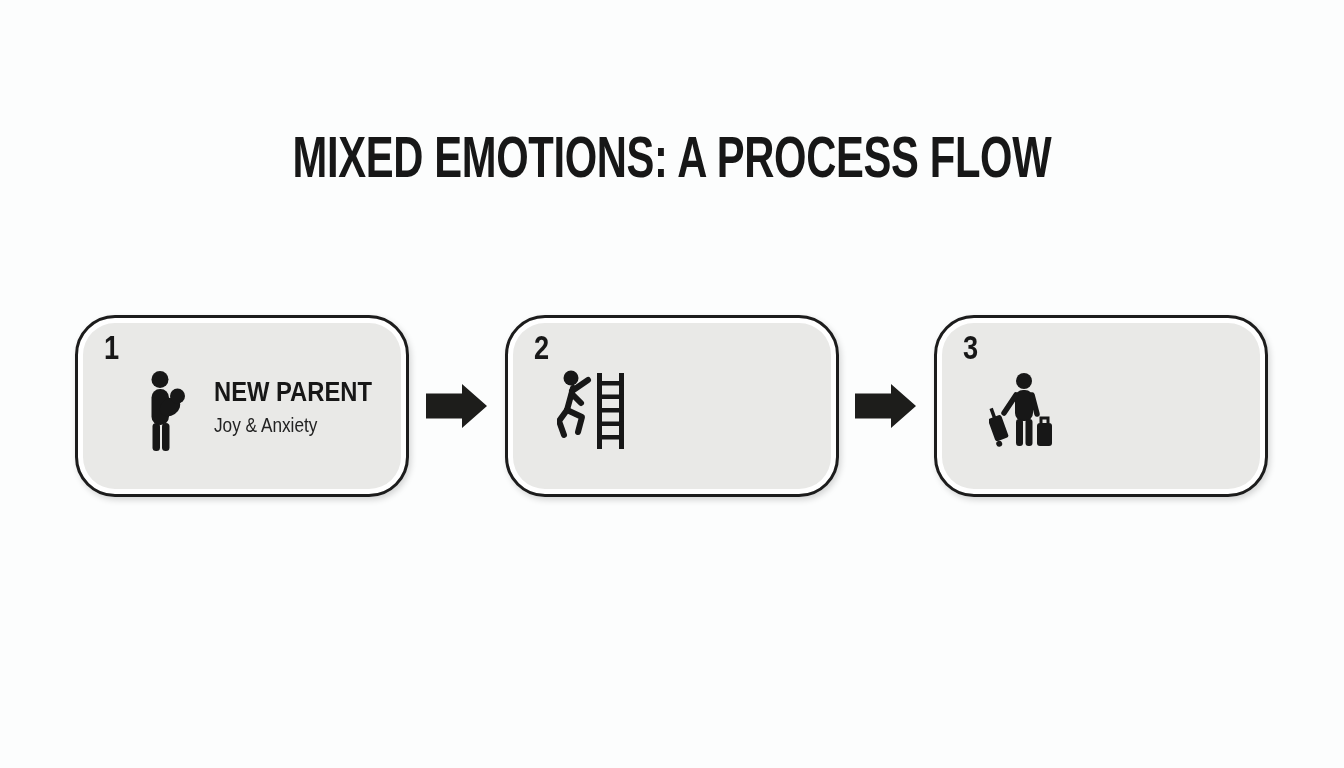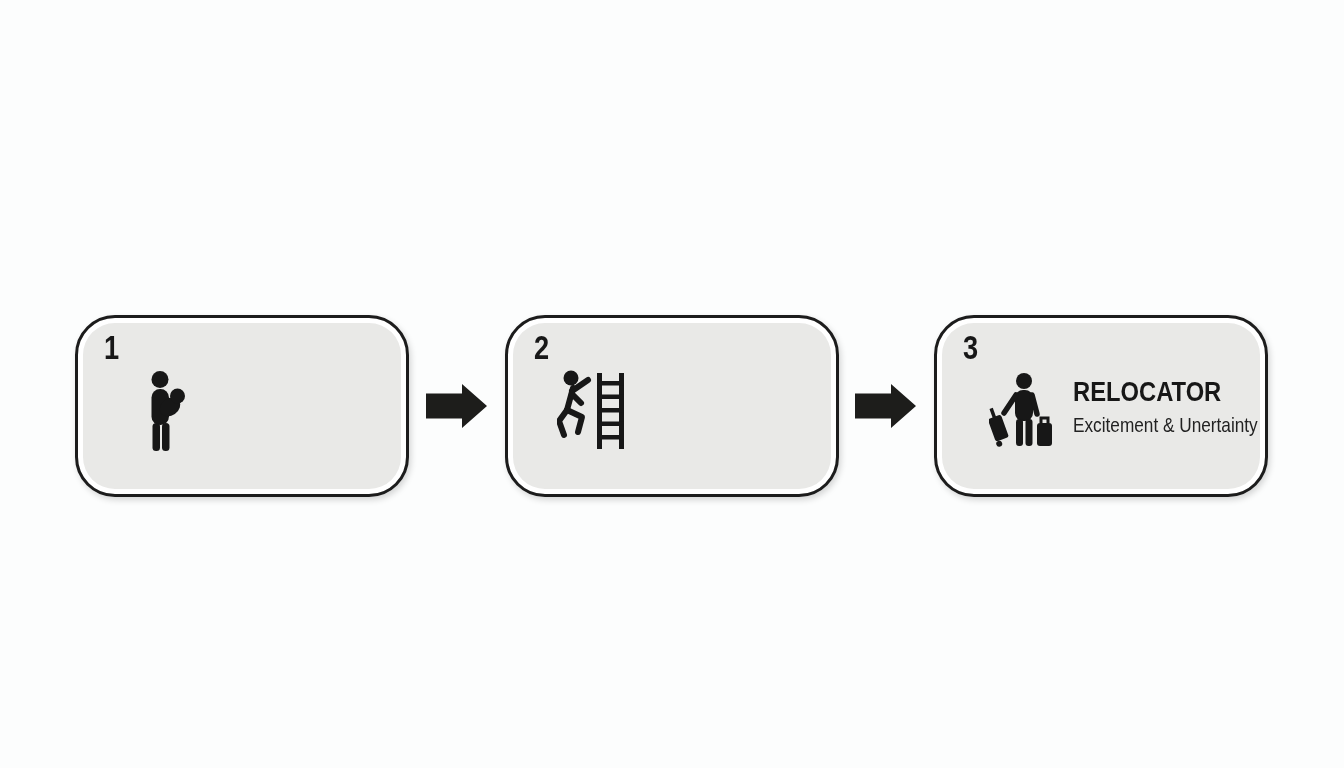--- a/index.html
+++ b/index.html
@@ -51,35 +51,42 @@
     transform:scaleX(0.82);transform-origin:left center;
   }
   .gap{flex:1 1 auto;display:flex;align-items:center;justify-content:center;}
   .arrow svg{display:block;}
 </style>
 </head>
 <body>
 
 <div class="stage">
 
+  <div class="title-wrap">
+    <span class="page-title">MIXED EMOTIONS: A PROCESS FLOW</span>
+  </div>
 
   <div class="flow">
 
     <div class="card">
       <span class="step-num">1</span>
       <span class="icon-box">
         <svg width="48" height="82" viewBox="0 0 48 82" fill="currentColor" style="color:var(--text)">
           <circle cx="21" cy="9.5" r="8.5"></circle>
           <rect x="12.5" y="19" width="17.5" height="36" rx="8.5"></rect>
           <ellipse cx="31" cy="37" rx="11" ry="8.5" transform="rotate(-35 31 37)"></ellipse>
           <circle cx="38.5" cy="26" r="7.5"></circle>
           <rect x="13.5" y="53" width="7.5" height="28" rx="3.5"></rect>
           <rect x="23" y="53" width="7.5" height="28" rx="3.5"></rect>
         </svg>
       </span>
+      <div class="txt">
+        <span class="card-title">NEW PARENT</span>
+        <span class="card-sub">Joy &amp; Anxiety</span>
+      </div>
     </div>
 
     <div class="gap">
       <span class="arrow">
         <svg width="62" height="46" viewBox="0 0 62 46" style="color:var(--arrow)">
           <polygon points="0,10.5 36,10.5 36,1 61,23 36,45 36,35.5 0,35.5" fill="currentColor"></polygon>
         </svg>
       </span>
     </div>
 
@@ -128,20 +135,16 @@
           <rect x="36.5" y="47" width="7" height="27" rx="3" fill="currentColor"></rect>
           <g transform="rotate(-20 10 58)">
             <line x1="10" y1="45" x2="10" y2="35" stroke="currentColor" stroke-width="3.5"></line>
             <rect x="3" y="44" width="14" height="24" rx="2.5" fill="currentColor"></rect>
             <circle cx="5.5" cy="71" r="3" fill="currentColor"></circle>
           </g>
           <path d="M52,51 L52,46 L59,46 L59,51" fill="none" stroke="currentColor" stroke-width="3"></path>
           <rect x="48" y="51" width="15" height="23" rx="3" fill="currentColor"></rect>
         </svg>
       </span>
-      <div class="txt">
-        <span class="card-title">RELOCATOR</span>
-        <span class="card-sub">Excitement &amp; Unertainty</span>
-      </div>
     </div>
 
   </div>
 </div>
 
 </body></html>

